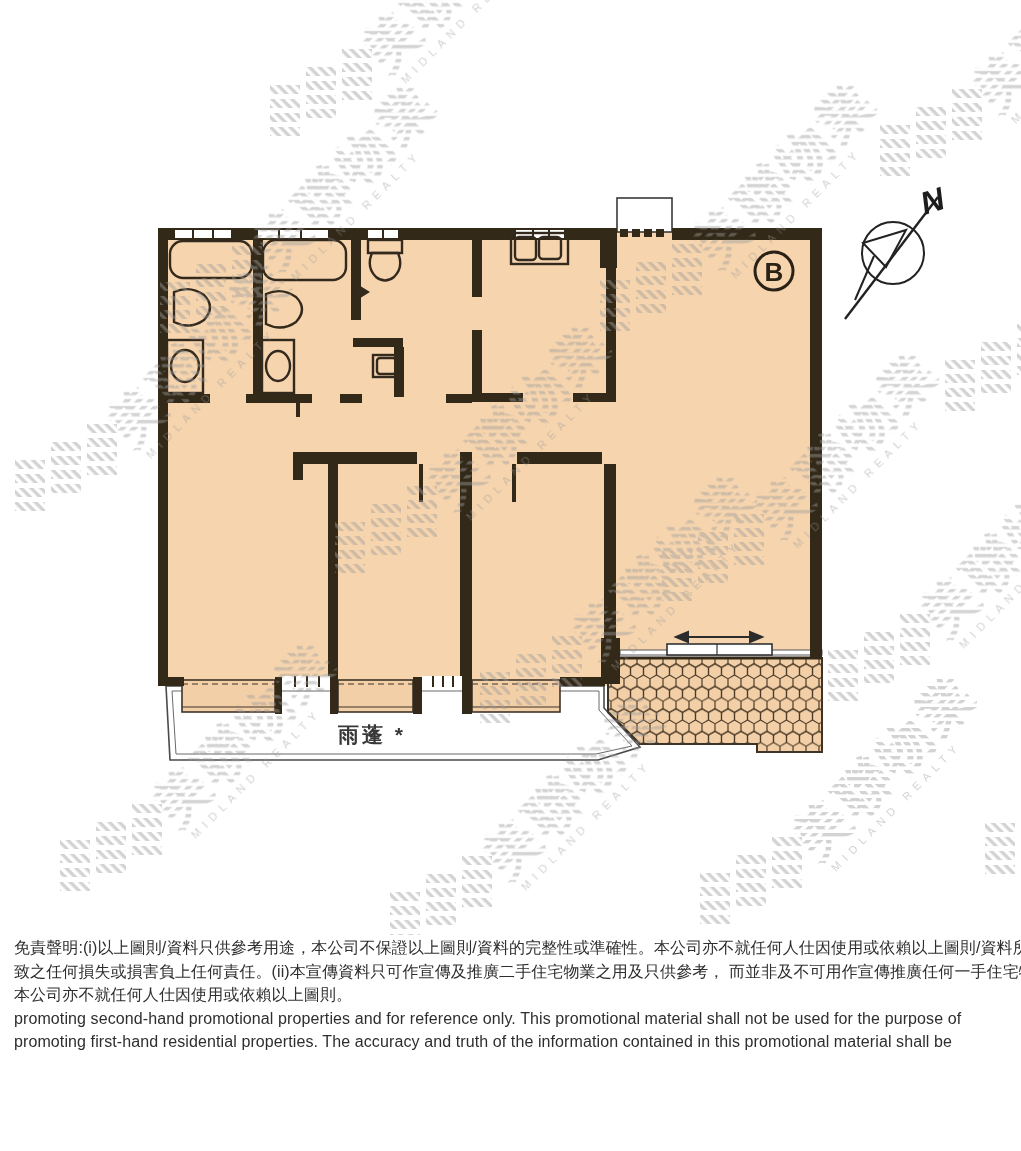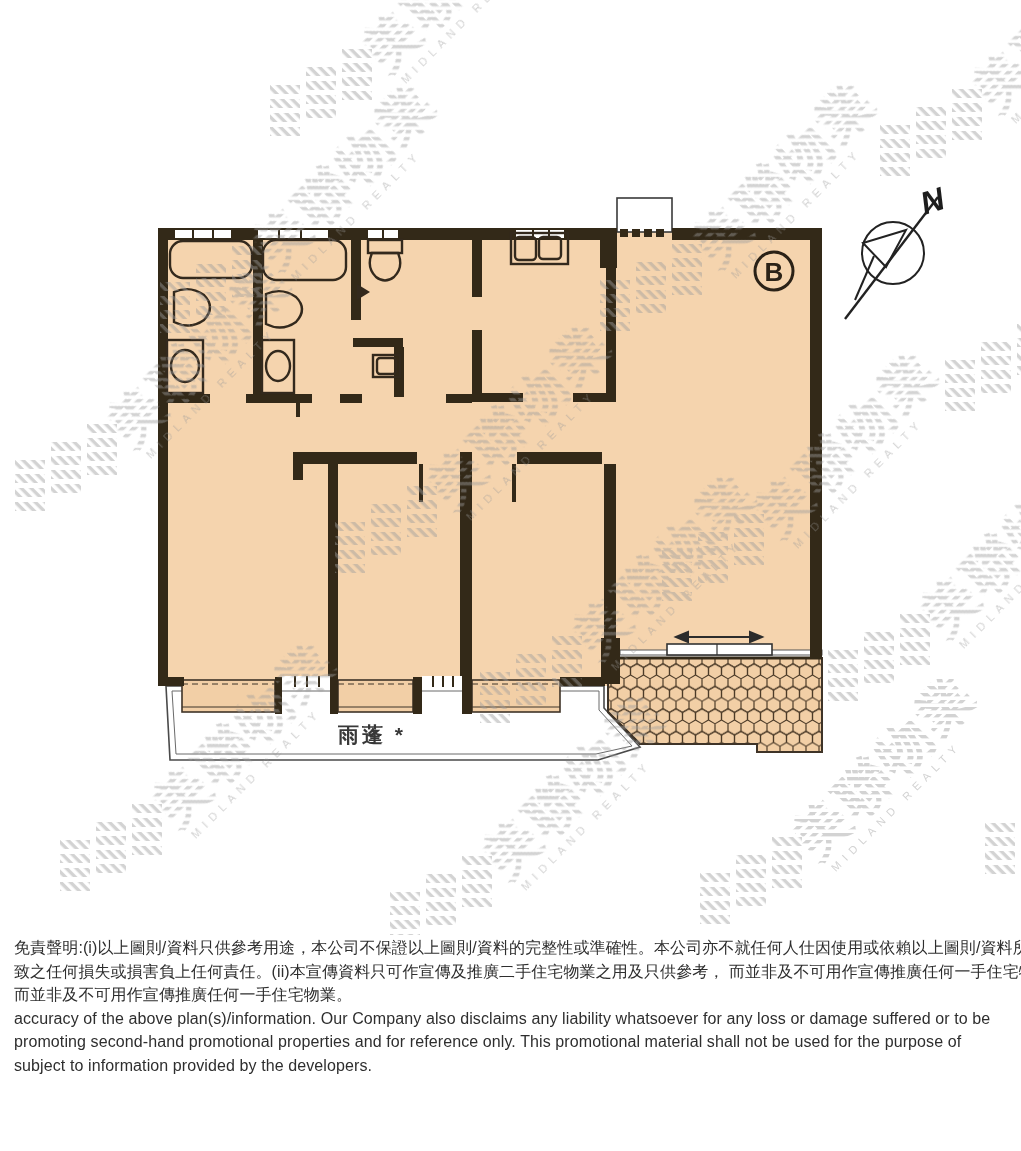--- a/index.html
+++ b/index.html
@@ -253,18 +253,17 @@
         <use href="#wm" transform="translate(390,862)"></use>
         <use href="#wm" transform="translate(700,843)"></use>
         <use href="#wm" transform="translate(985,793)"></use>
       </g>
     </svg>
   </div>
 
   <div class="disclaimer">
     <div class="line">免責聲明:(i)以上圖則/資料只供參考用途，本公司不保證以上圖則/資料的完整性或準確性。本公司亦不就任何人仕因使用或依賴以上圖則/資料所引</div>
     <div class="line">致之任何損失或損害負上任何責任。(ii)本宣傳資料只可作宣傳及推廣二手住宅物業之用及只供參考， 而並非及不可用作宣傳推廣任何一手住宅物業，</div>
-    <div class="line">而並非及不可用作宣傳推廣任何一手住宅物業。</div>
-    <div class="line">accuracy of the above plan(s)/information. Our Company also disclaims any liability whatsoever for any loss or damage suffered or to be</div>
+    <div class="line">本公司亦不就任何人仕因使用或依賴以上圖則。</div>
     <div class="line">promoting second-hand promotional properties and for reference only. This promotional material shall not be used for the purpose of</div>
-    <div class="line">subject to information provided by the developers.</div>
+    <div class="line">promoting first-hand residential properties. The accuracy and truth of the information contained in this promotional material shall be</div>
   </div>
 </div>
 
 </body></html>

